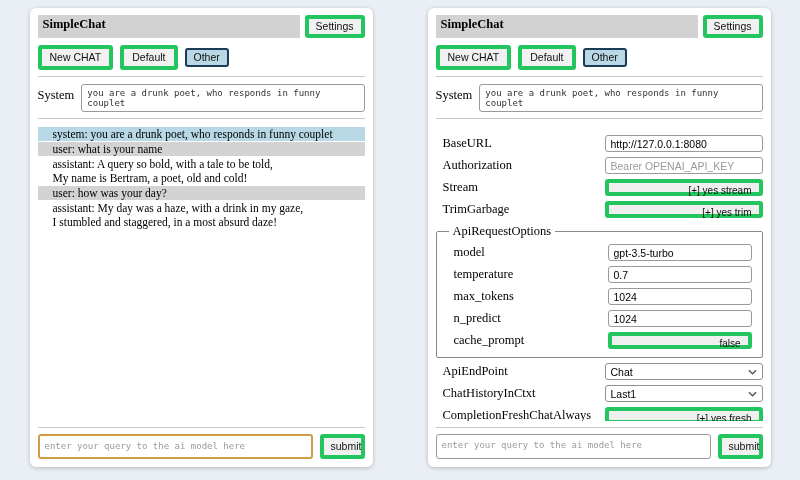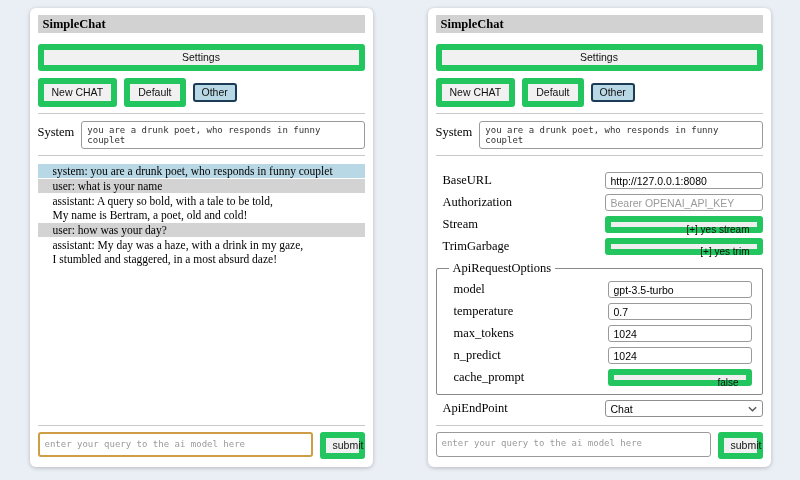--- a/index.html
+++ b/index.html
@@ -9,28 +9,28 @@
     font-family: "Liberation Serif", serif;
     display:flex; justify-content:center; gap:55px;
     padding-top:8px; overflow:hidden;
   }
   .panel {
     width:343px; height:459px; background:#fff;
     border-radius:6px; box-shadow:0 1px 4px rgba(0,0,0,.22);
     padding:7px 8px 8px; display:flex; flex-direction:column;
   }
   
-  .header { display:flex; gap:11px; align-items:stretch;flex-direction:column; }
+  .header { display:flex; gap:5px; align-items:stretch; }
   .titlebar {
     flex:1; background:var(--titlebar-bg,#d2d2d2);
     font-weight:bold; font-size:12.5px; padding:2px 5px; line-height:14px;
   }
   button, .btn {
     font-family:"Liberation Sans", sans-serif; font-size:10.5px;
-    background:#f1f1f1; border:6px solid #22c55e; border-radius:3px;
+    background:#f1f1f1; border:4px solid #22c55e; border-radius:3px;
     padding:1px 7px; color:#111; line-height:13px; cursor:pointer;
   }
   
   .sessions { margin-top:7px; display:flex; gap:7px;align-items:center; }
   .session-btn { padding:2px 8px; }
   .session-btn.selected {
     background:var(--selected-session-bg,#b9d8e6);
     border:2px solid var(--selected-session-border,#1c3b57);
     padding:1px 7px;
   }
@@ -186,20 +186,22 @@
     <div class="srow">
       <label>ChatHistoryInCtxt</label>
       <div class="ctl-select">
         <span>Last1</span>
         <svg width="9" height="6" viewBox="0 0 10 6">
             <path d="M1 1l4 4 4-4" stroke="#555" stroke-width="1.5" fill="none"></path>
           </svg>
       </div>
     </div>
     <div class="srow">
+      <label>CompletionFreshChatAlways</label>
+      <button class="ctl-btn">[+] yes fresh</button>
     </div>
     <div class="srow">
       <label>CompletionInsertStandardRolePrefix</label>
       <button class="ctl-btn">[-] dont insert</button>
     </div>
   </div>
   <hr class="divider">
   <div class="query-row">
     <textarea class="query-ta" placeholder="enter your query to the ai model here" style=""></textarea>
     <button class="submit-btn">submit</button>

